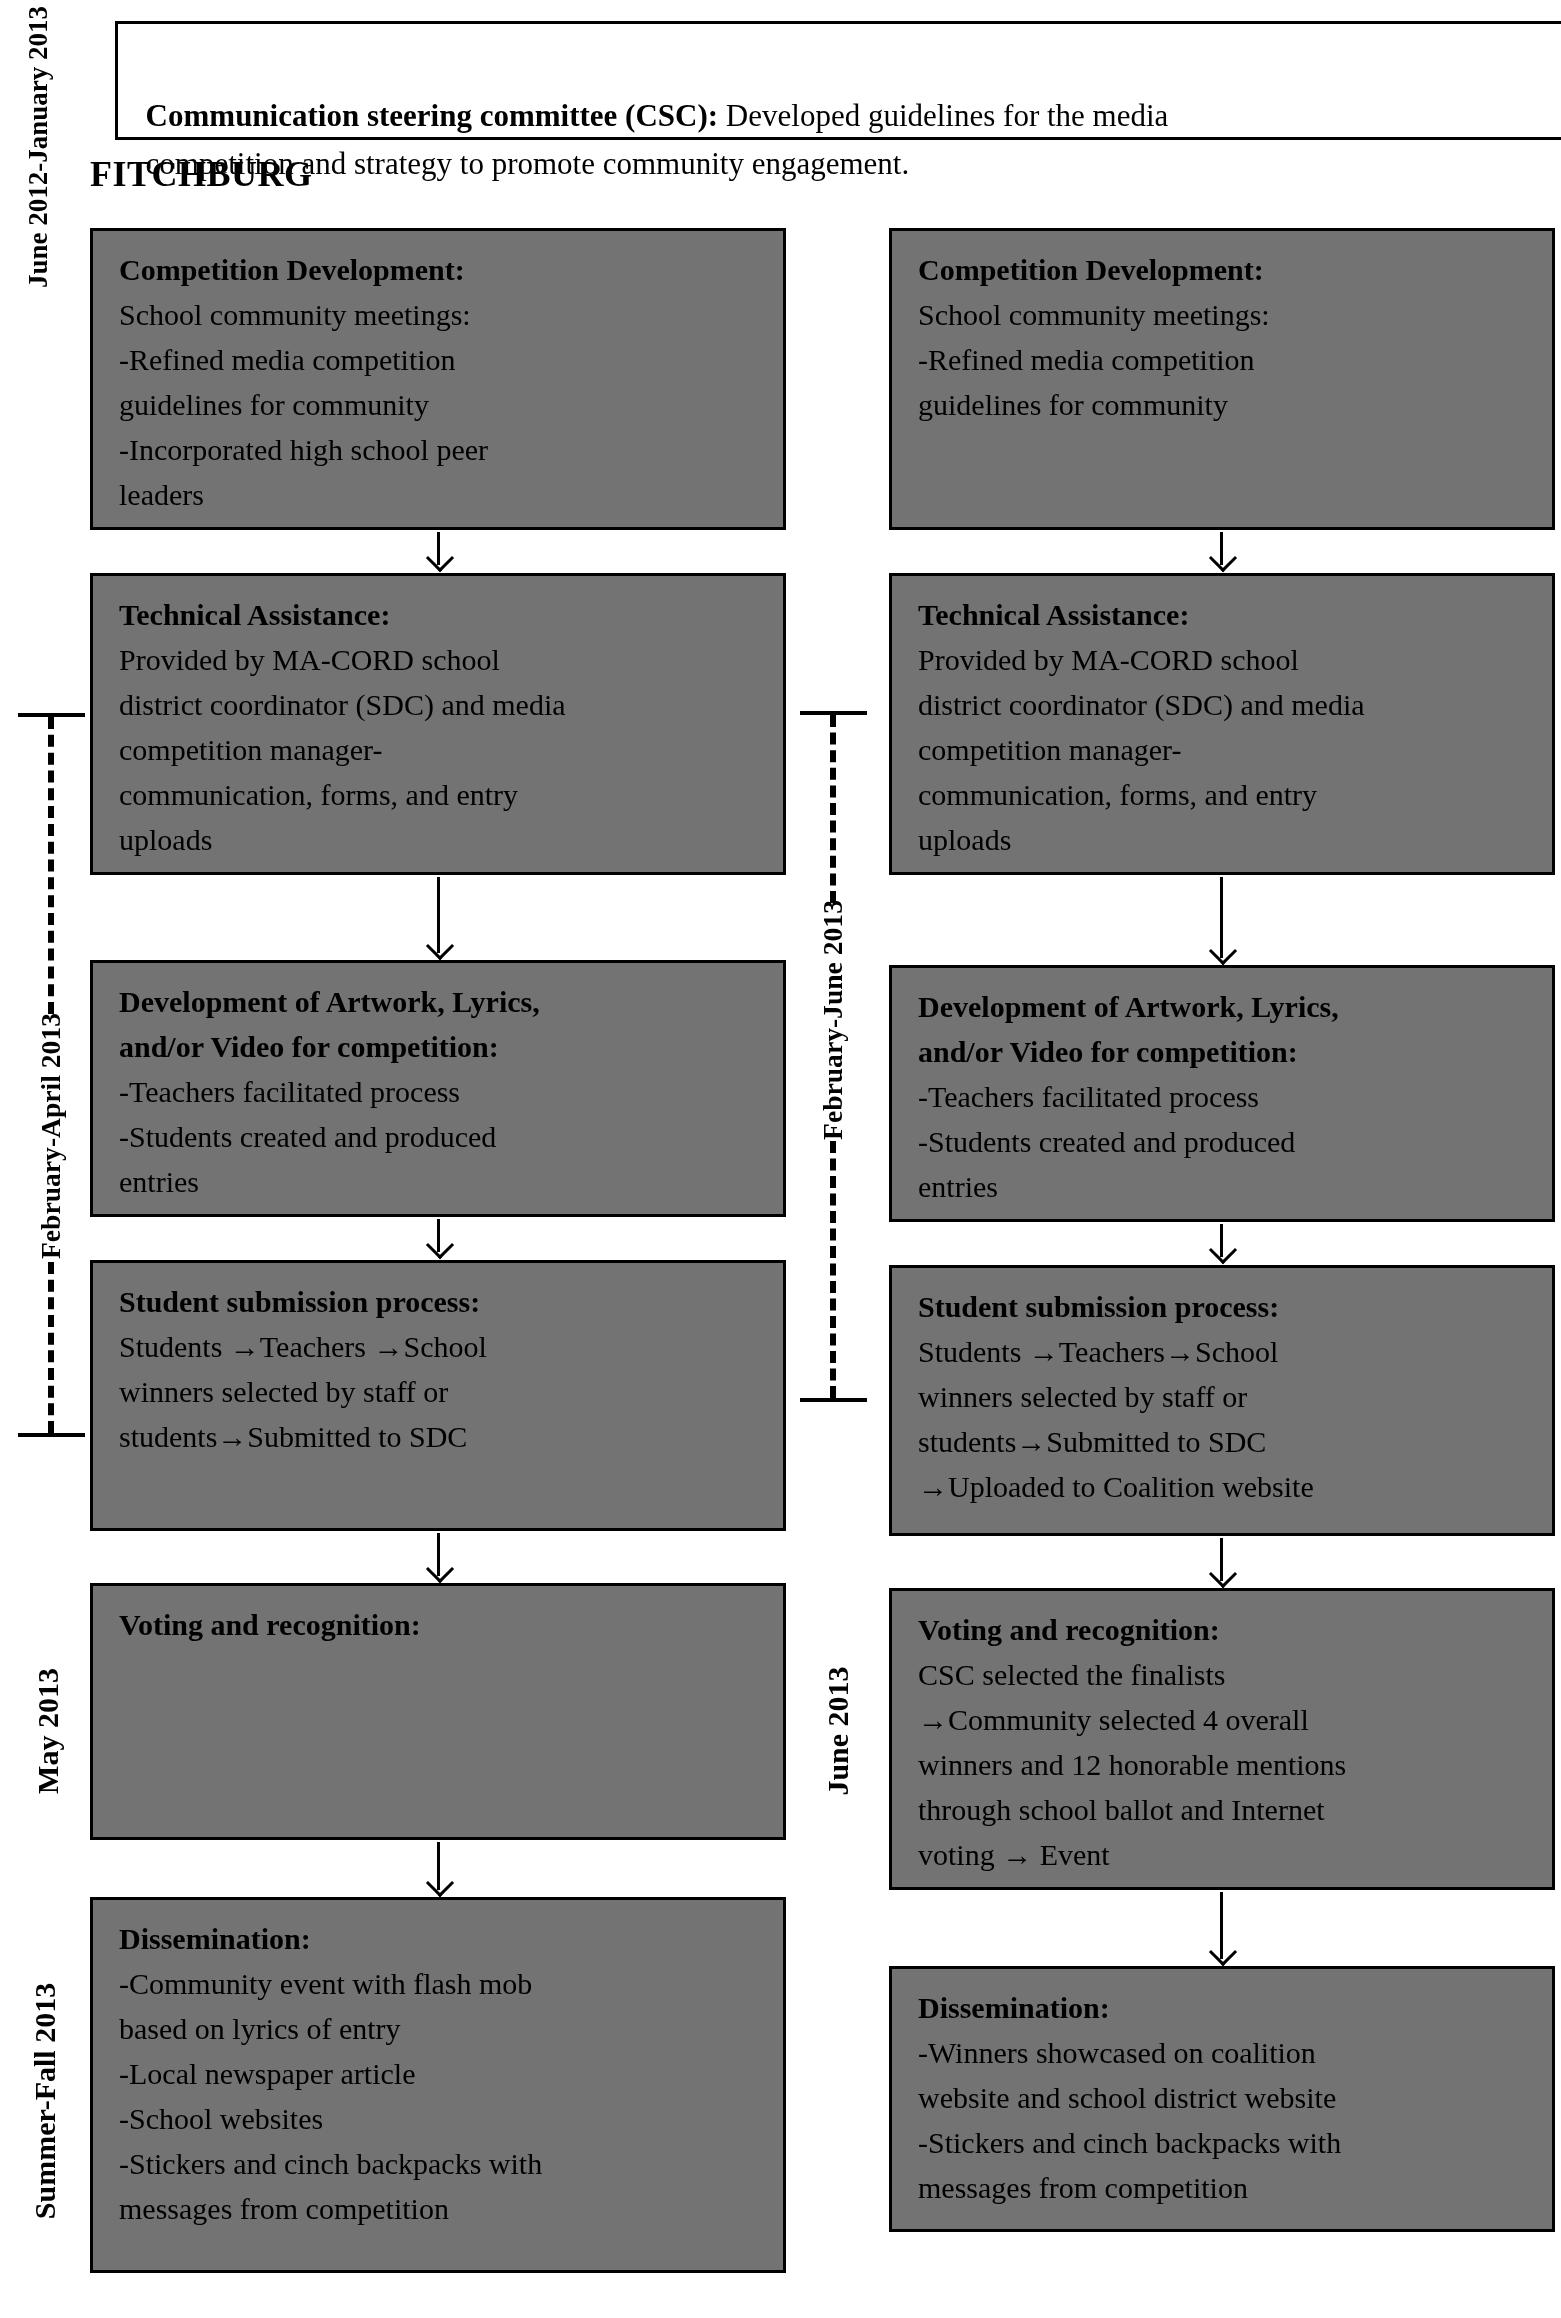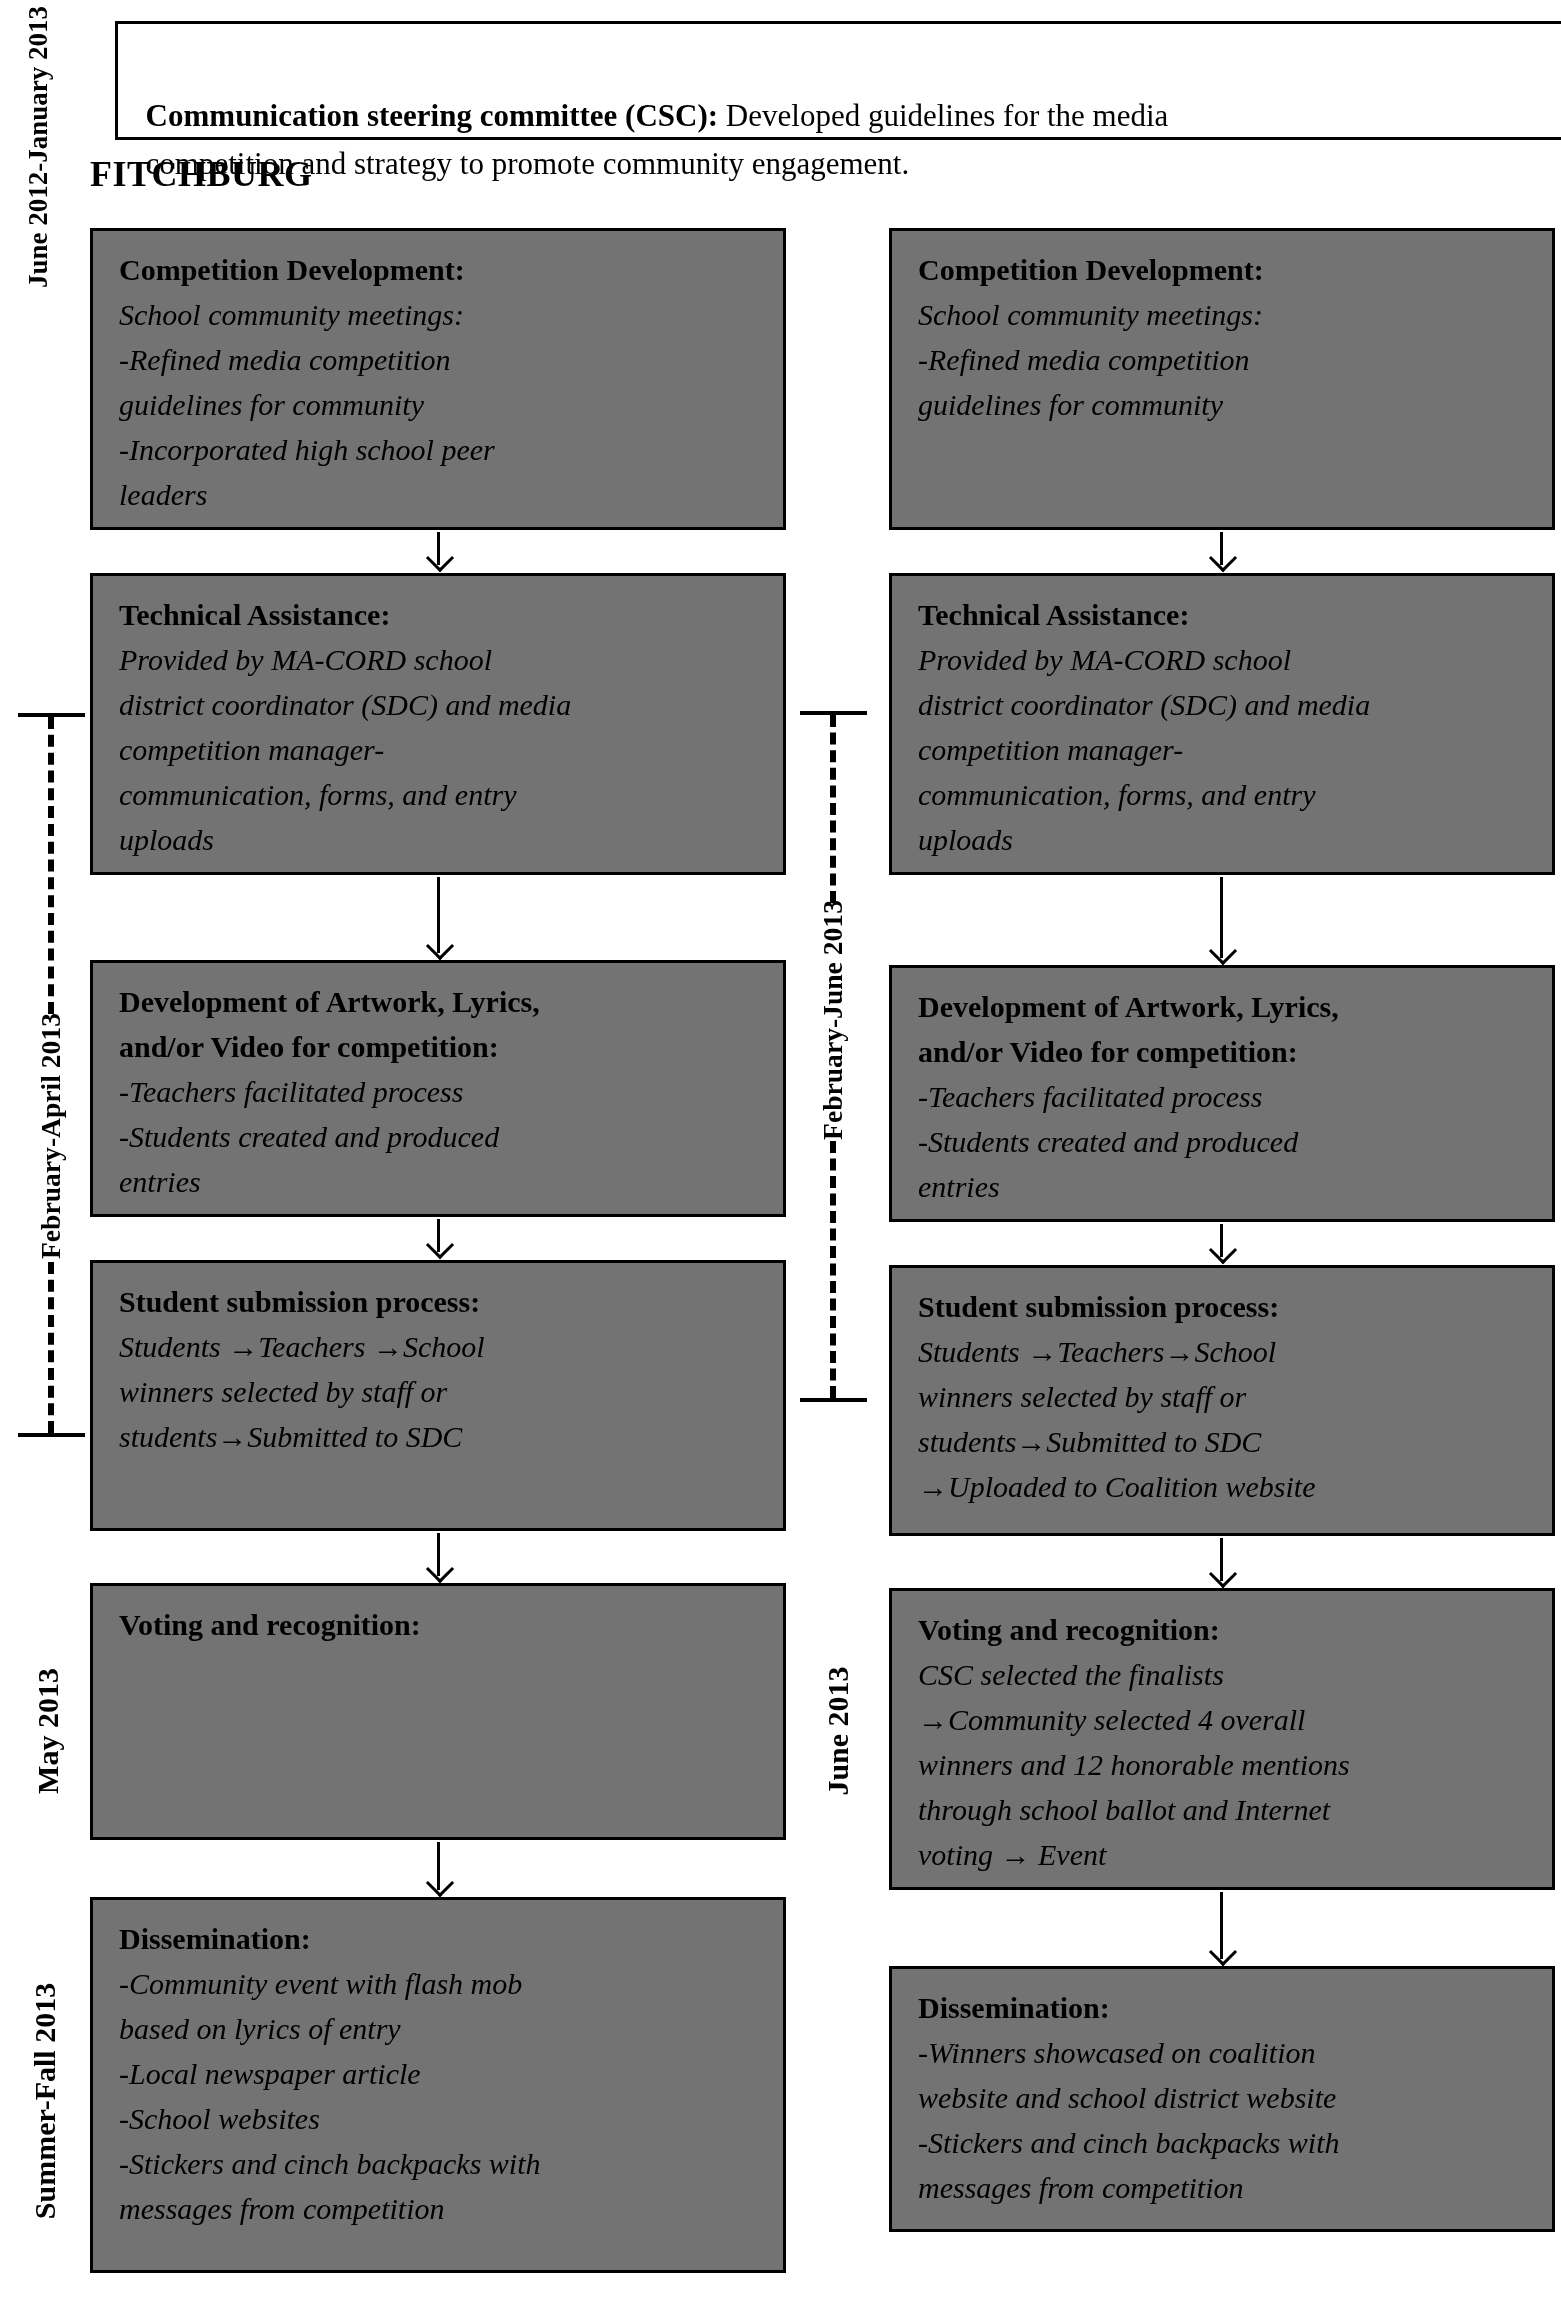--- a/index.html
+++ b/index.html
@@ -21,21 +21,20 @@
   .box-title {
     font-weight:bold;
     font-size:30px;
     line-height:45px;
     white-space:pre-line;
   }
   .box-body {
     font-size:30px;
     line-height:45px;
     white-space:pre-line;
-    font-style:italic;
   }
   .top-note {
     position:absolute;
     box-sizing:border-box;
     border:3.8px solid #000;
     padding:20px 19px 0 27.6px;
     font-size:31px;
     line-height:48px;
     white-space:pre-line;
     margin-left:25px;

